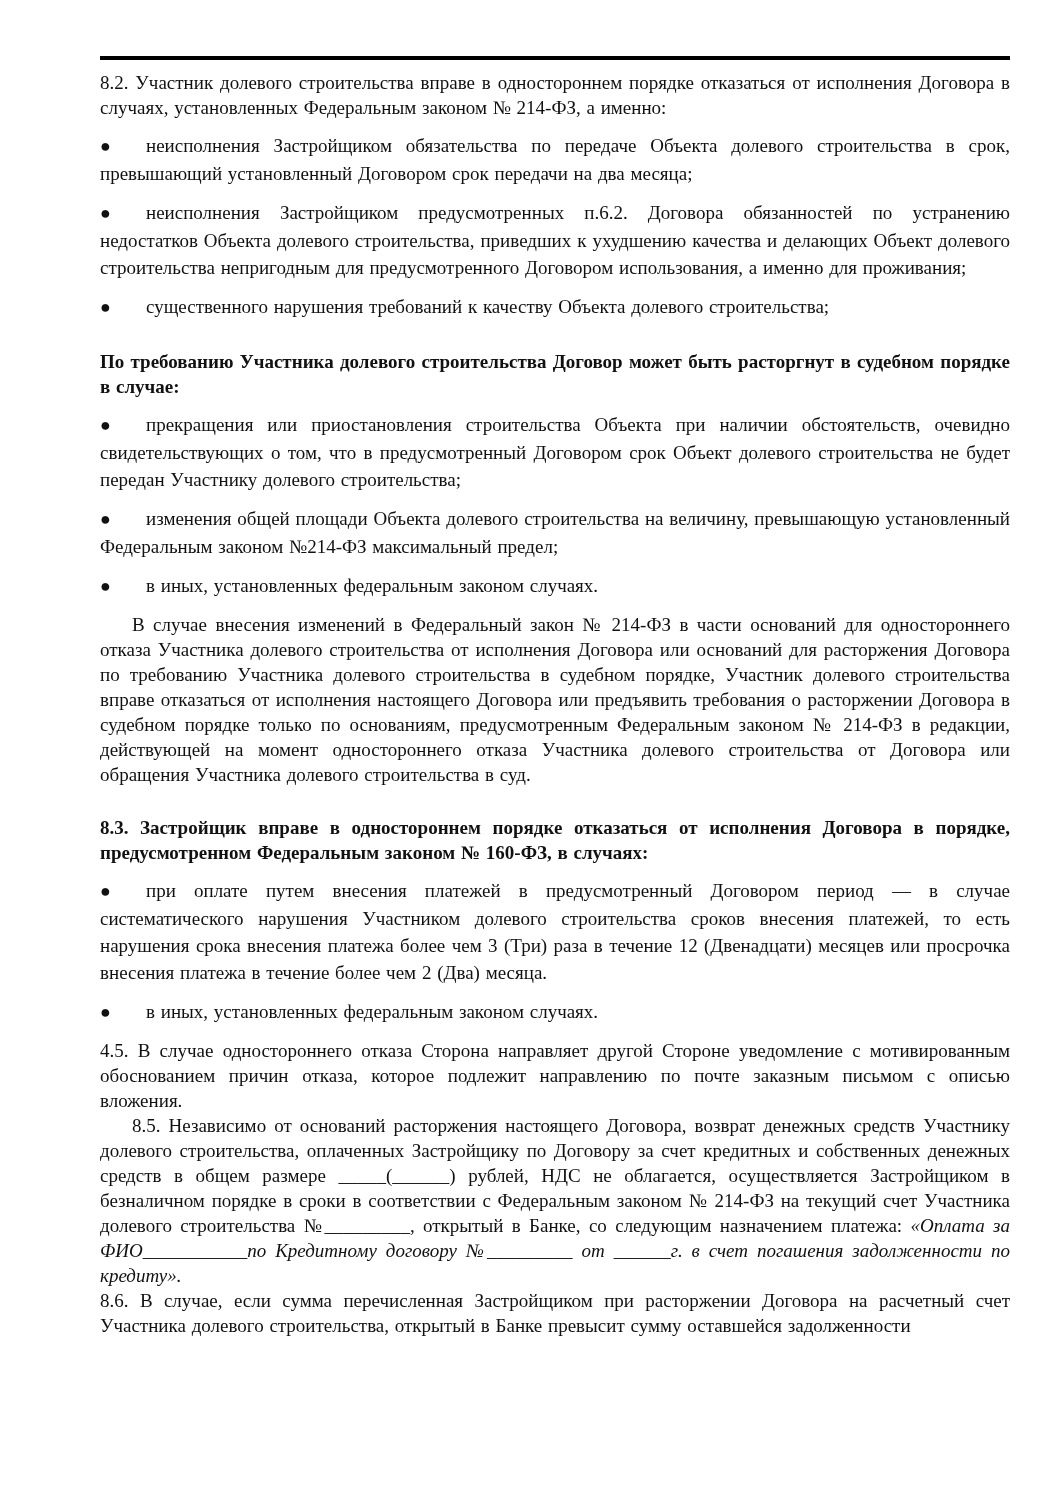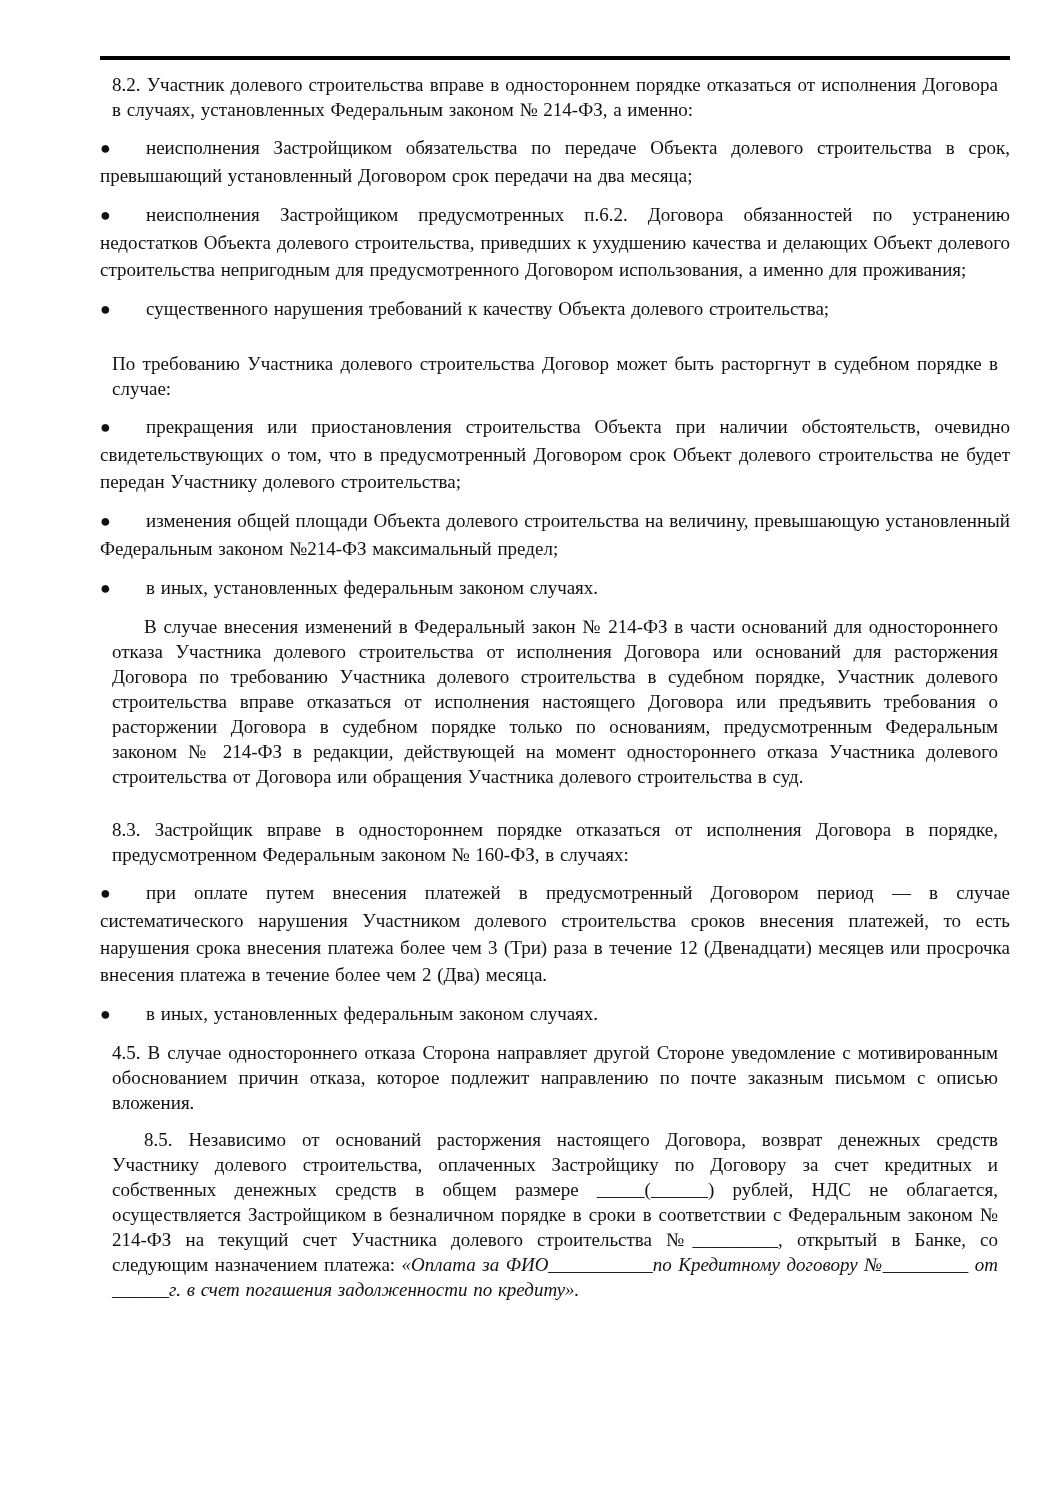--- a/index.html
+++ b/index.html
@@ -17,40 +17,41 @@
   .page {
     padding: 56px 50px 30px 100px;
     box-sizing: border-box;
   }
   .top-rule {
     height: 4px;
     background: #000000;
     margin: 0 0 10px 0;
   }
   p {
-    margin: 12px;
+    margin: 0;
     text-align: justify;
     font-size: 19px;
     line-height: 25px;
     word-spacing: 1px;
   }
   p.bullet-para {
     line-height: 27px;
     margin: 12px 0;
   }
   .bullet {
     display: inline-block;
     width: 46px;
     font-size: 18px;
   }
   .indent {
     text-indent: 32px;
   }
   .gap-before {
     margin-top: 28px;
+    font-weight: bold;
   }
   .it {
     font-style: italic;
   }
 </style>
 </head>
 <body>
 
 <div class="page">
 
@@ -80,14 +81,15 @@
 
 
   <p class="bullet-para"><span class="bullet">●</span><span>при оплате путем внесения платежей в предусмотренный Договором период — в случае систематического нарушения Участником долевого строительства сроков внесения платежей, то есть нарушения срока внесения платежа более чем 3 (Три) раза в течение 12 (Двенадцати) месяцев или просрочка внесения платежа в течение более чем 2 (Два) месяца.</span></p>
 
   <p class="bullet-para"><span class="bullet">●</span><span>в иных,  установленных федеральным законом случаях.</span></p>
 
   <p>4.5. В случае одностороннего отказа Сторона направляет другой Стороне уведомление с мотивированным обоснованием причин отказа, которое подлежит направлению по почте заказным письмом с описью вложения.</p>
 
   <p class="indent"><span>8.5. Независимо от оснований расторжения настоящего Договора, возврат денежных средств Участнику долевого строительства, оплаченных Застройщику по Договору за счет кредитных и собственных денежных средств в общем размере _____(______) рублей, НДС не облагается, осуществляется Застройщиком в безналичном порядке в сроки в соответствии с Федеральным законом № 214-ФЗ на текущий счет Участника долевого строительства  №_________, открытый в Банке, со следующим назначением платежа: </span><span class="it">«Оплата за ФИО___________по Кредитному договору №_________ от ______г. в счет погашения задолженности по кредиту».</span></p>
 
+  <p>8.6. В случае, если сумма перечисленная Застройщиком при расторжении Договора на расчетный счет Участника долевого строительства, открытый в Банке превысит сумму оставшейся задолженности</p>
 
 </div>
 
 </body></html>

